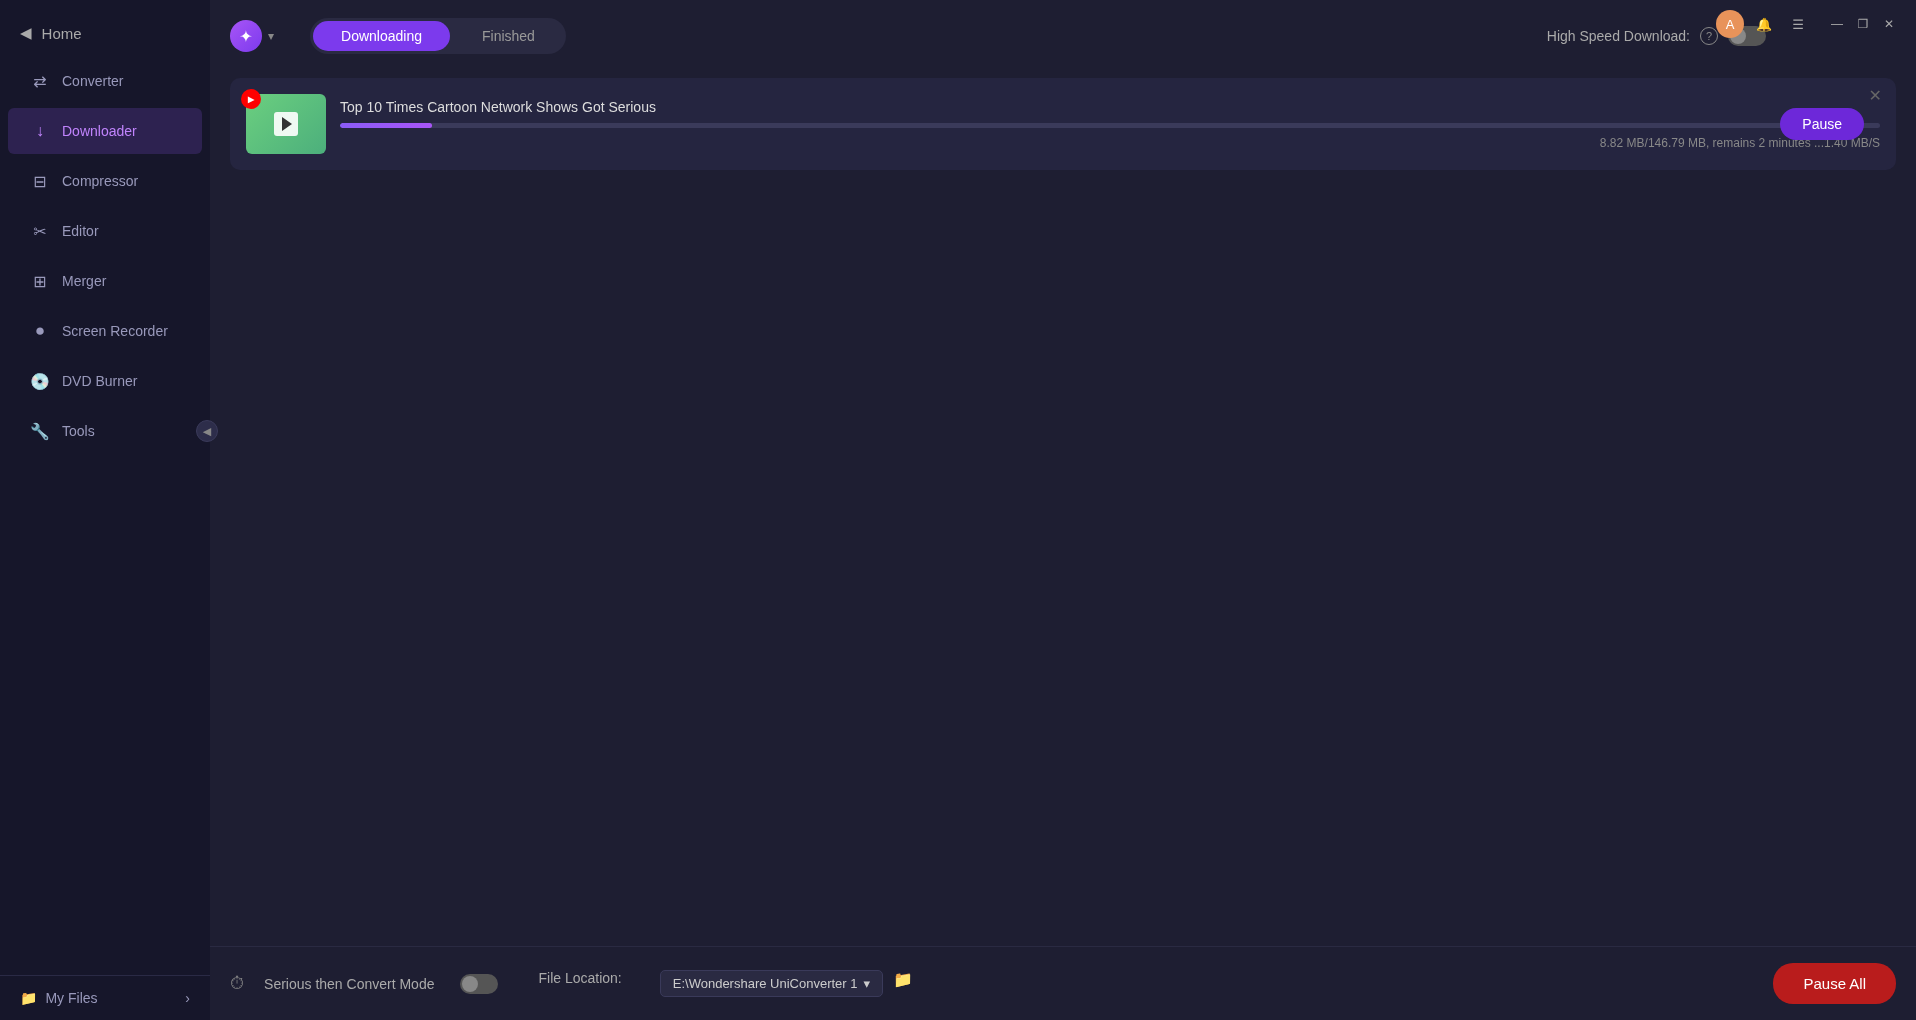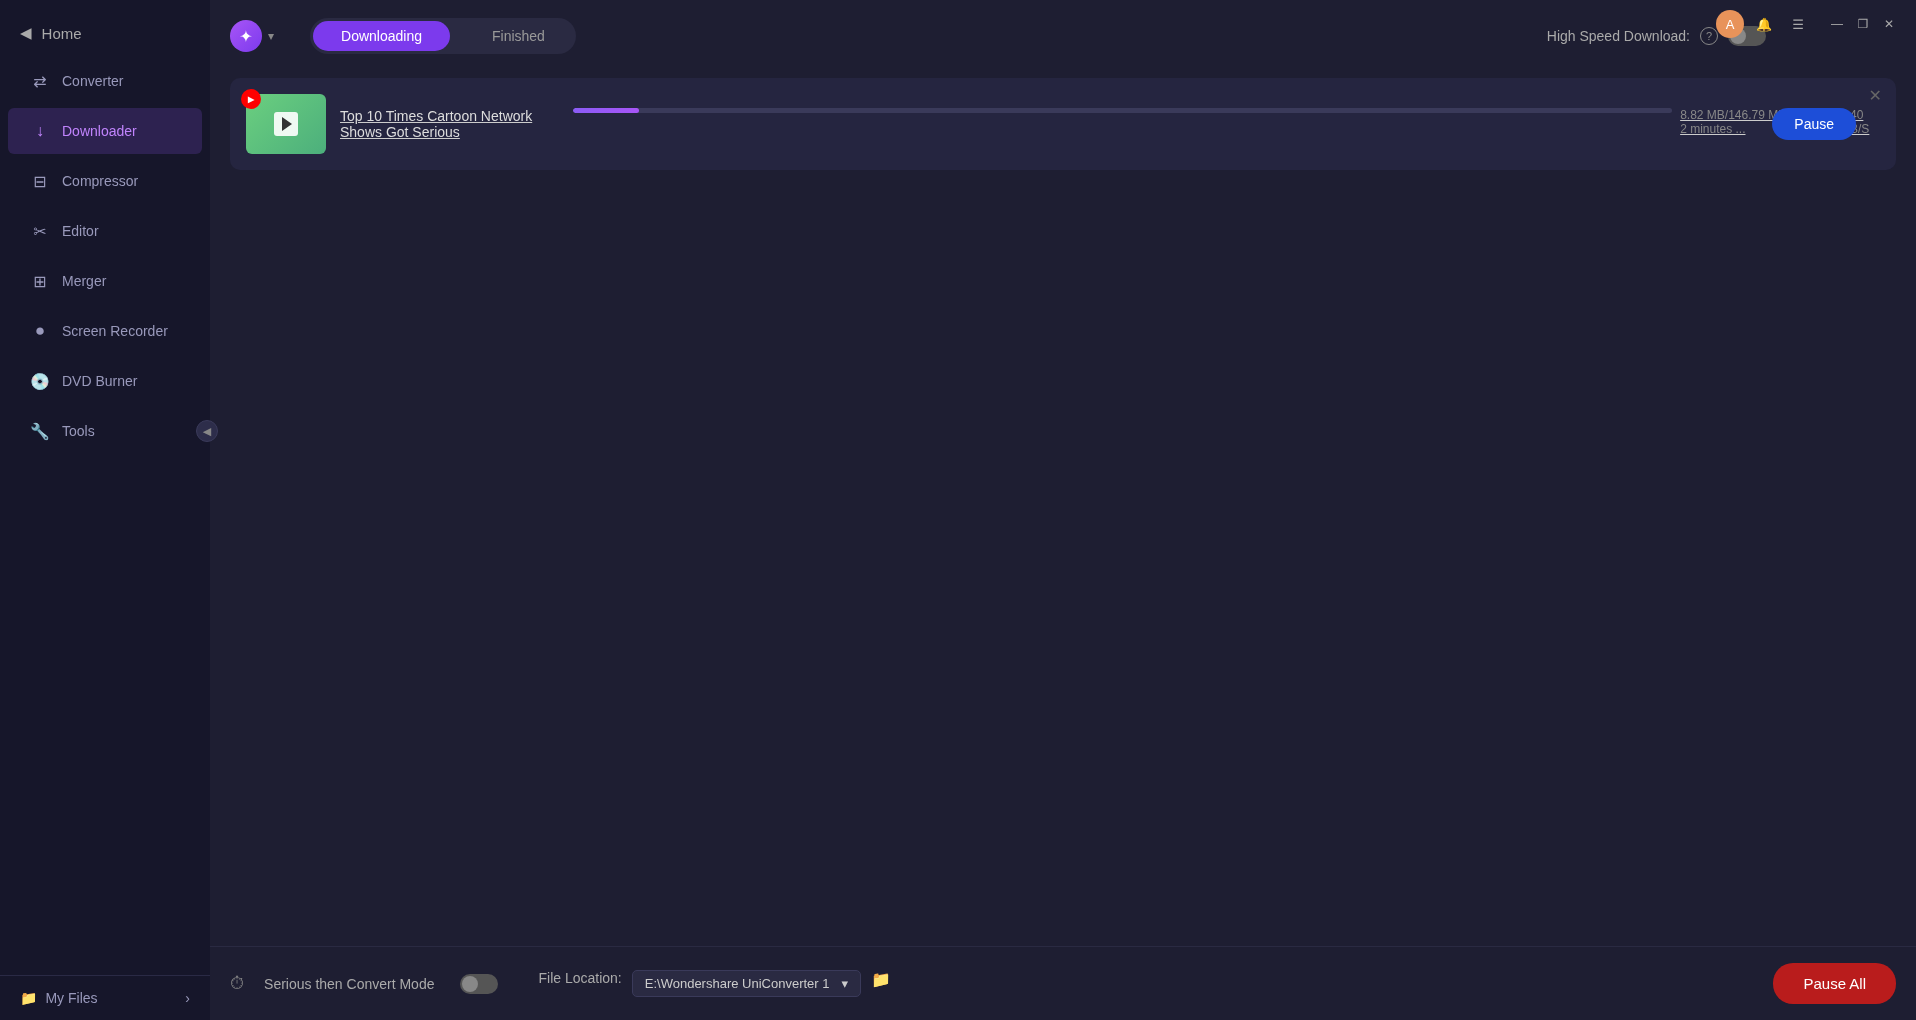--- a/index.html
+++ b/index.html
@@ -189,21 +189,21 @@
       font-size: 12px;
       cursor: pointer;
     }
 
     .tab-group {
       display: flex;
       align-items: center;
       background: #2a2a42;
       border-radius: 20px;
       padding: 3px;
-      gap: 14px;
+      gap: 4px;
       margin-left: 20px;
     }
     .tab {
       padding: 7px 28px;
       border-radius: 16px;
       font-size: 14px;
       cursor: pointer;
       color: #999;
       transition: all 0.2s;
     }
@@ -328,23 +328,22 @@
       align-items: center;
       justify-content: center;
       font-size: 8px;
       color: #fff;
       font-weight: bold;
     }
 
     .card-info {
       flex: 1;
       display: flex;
-      flex-direction: row;
+      flex-direction: column;
       gap: 8px;
-      text-decoration: underline;
     }
 
     .video-title {
       font-size: 14px;
       color: #ddd;
       font-weight: 500;
     }
 
     .progress-bar-track {
       width: 100%;
@@ -361,31 +360,31 @@
     }
 
     .progress-info {
       display: flex;
       justify-content: flex-end;
       font-size: 12px;
       color: #888;
     }
 
     .pause-btn {
-      background: #1d4ed8;
+      background: #6d28d9;
       color: #fff;
       border: none;
       border-radius: 20px;
       padding: 8px 22px;
       font-size: 14px;
       cursor: pointer;
       align-self: center;
       margin-left: auto;
       position: absolute;
-      right: 40px;
+      right: 32px;
       top: 50%;
       transform: translateY(-50%);
       white-space: nowrap;
     }
 
     
     .footer {
       display: flex;
       align-items: center;
       padding: 16px 20px;
@@ -410,28 +409,29 @@
       align-items: flex-start;
       gap: 10px;
       font-size: 14px;
       color: #aaa;
       margin-left: 20px;
     }
 
     .file-path-dropdown {
       display: flex;
       align-items: center;
-      gap: 12px;
+      gap: 6px;
       background: #2a2a42;
       border: 1px solid #3a3a5a;
       border-radius: 5px;
       padding: 5px 12px;
       cursor: pointer;
       font-size: 13px;
       color: #ccc;
+      margin-left: 28px;
     }
 
     .folder-icon {
       font-size: 16px;
       color: #aaa;
       cursor: pointer;
     }
 
     .pause-all-btn {
       background: #b91c1c;

